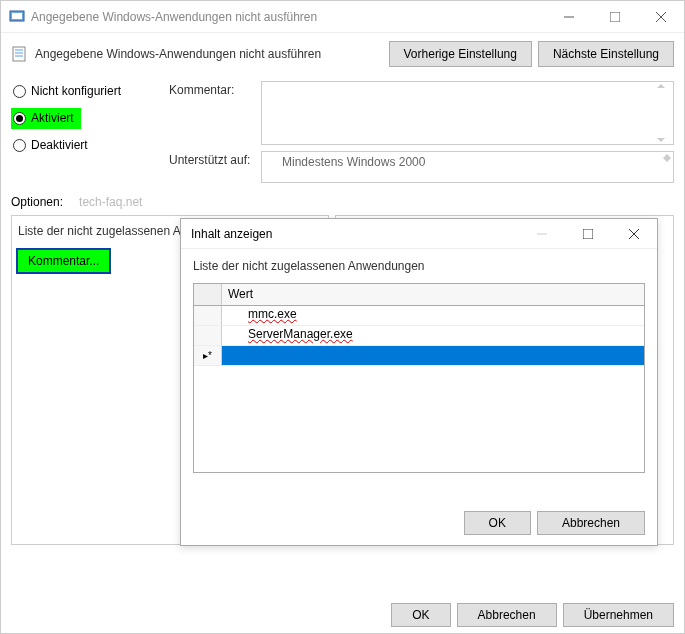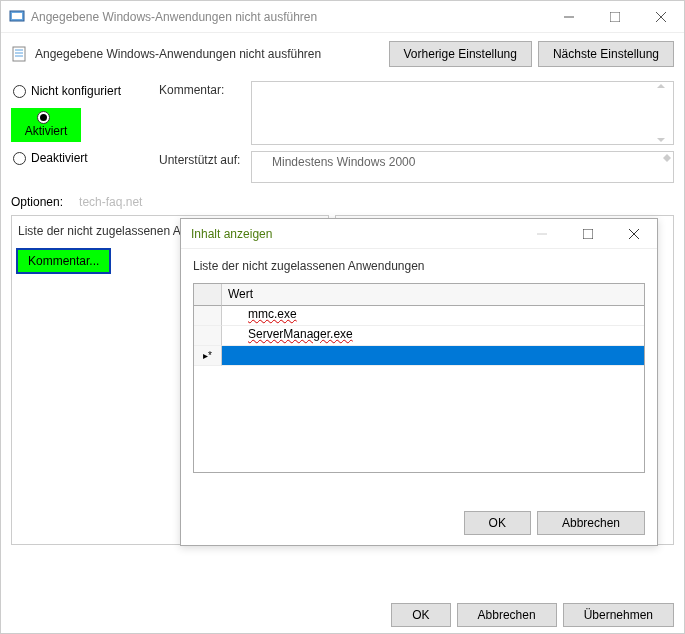--- a/index.html
+++ b/index.html
@@ -14,24 +14,24 @@
   .main-titlebar .winbtn { width: 46px; display: flex; align-items: center; justify-content: center; color: #888; }
   .main-titlebar .winbtn svg { width:10px; height:10px; }
 
   .policy-header { display: flex; align-items: center; padding: 8px 10px 14px 10px; }
   .policy-header .icon { width: 16px; height: 16px; margin-right: 8px; display:flex; align-items:center; justify-content:center;}
   .policy-header .name { flex: 1; color: #333; }
   .policy-header .btn { padding: 5px 14px; border: 1px solid #adadad; background: #e1e1e1; margin-left: 6px; }
 
   .main-body { display: flex; padding: 0 10px; }
   .left-col { width: 148px; }
-  .right-col { flex:1; margin-left: 0; }
+  .right-col { flex:1; margin-left: 10px; }
 
   .radio-row { display: flex; align-items: center; padding: 3px 2px 4px 2px; }
-  .radio-row.hl { background: #00ff00; width: 70px; flex-direction: column; }
+  .radio-row.hl { background: #00ff00; width: 70px; }
   .radio { width:13px; height:13px; border:1px solid #333; border-radius:50%; margin-right:5px; display:flex; align-items:center; justify-content:center; background:#fff;}
   .radio .dot { width:7px; height:7px; border-radius:50%; background:#000; }
 
   .field-row { display:flex; margin-bottom: 6px;}
   .field-label { color:#333; margin-top:2px; white-space:nowrap;}
   .textarea { flex:1; border:1px solid #ccc; height:64px; position:relative; }
   .textarea .scroll-hint { position:absolute; right:2px; top:2px; width:14px; bottom:2px; display:flex; flex-direction:column; justify-content:space-between; color:#ccc; }
   .supported-box { flex:1; border:1px solid #ccc; height:32px; padding:3px 20px; color:#666; font-size:11px; position:relative; }
 
   .options-row { padding: 6px 0 2px 0; display:flex; align-items:center;gap:10px;}
@@ -44,21 +44,21 @@
 
   .lower-right { flex:1; border:1px solid #ccc; height:330px; position:relative; }
   .hint-bottom { position:absolute; bottom:4px; left:6px; right:16px; font-size:12px; color:#333; }
 
   .bottom-btns { position:absolute; bottom:6px; right:10px; display:flex; gap:6px; }
   .bottom-btns .btn { padding:4px 20px; border:1px solid #adadad; background:#e1e1e1; }
 
   
   .dialog { position:absolute; left:180px; top:218px; width:478px; height:328px; background:#fff; border:1px solid #aaa; box-shadow:0 2px 8px rgba(0,0,0,0.15); }
   .dialog .titlebar { height:30px; display:flex; align-items:center; padding:0 0 0 10px; background:#fff; border-bottom:1px solid #eee;}
-  .dialog .titlebar .title { flex:1; color:#4d7c0f; }
+  .dialog .titlebar .title { flex:1; color:#000000; }
   .dialog .titlebar .winbtn { width:46px; display:flex; align-items:center; justify-content:center; color:#333; height:100%;}
   .dialog .body { padding:10px 12px; }
   .dialog .label { margin-bottom:10px; color:#333; }
 
   .grid { border:1px solid #aaa; height:190px; background:#fff; position:relative; }
   .grid-header { display:flex; }
   .grid-header .rowhdr { width:28px; height:22px; border-right:1px solid #ccc; border-bottom:1px solid #aaa; background:#f0f0f0;}
   .grid-header .colhdr { flex:1; height:22px; border-bottom:1px solid #aaa; padding:3px 6px; background:#f7f7f7; }
   .grid-row { display:flex; height:20px; }
   .grid-row .rowhdr { width:28px; border-right:1px solid #ccc; border-bottom:1px solid #eee; background:#f7f7f7; display:flex; align-items:center; justify-content:center; font-size:10px;}

